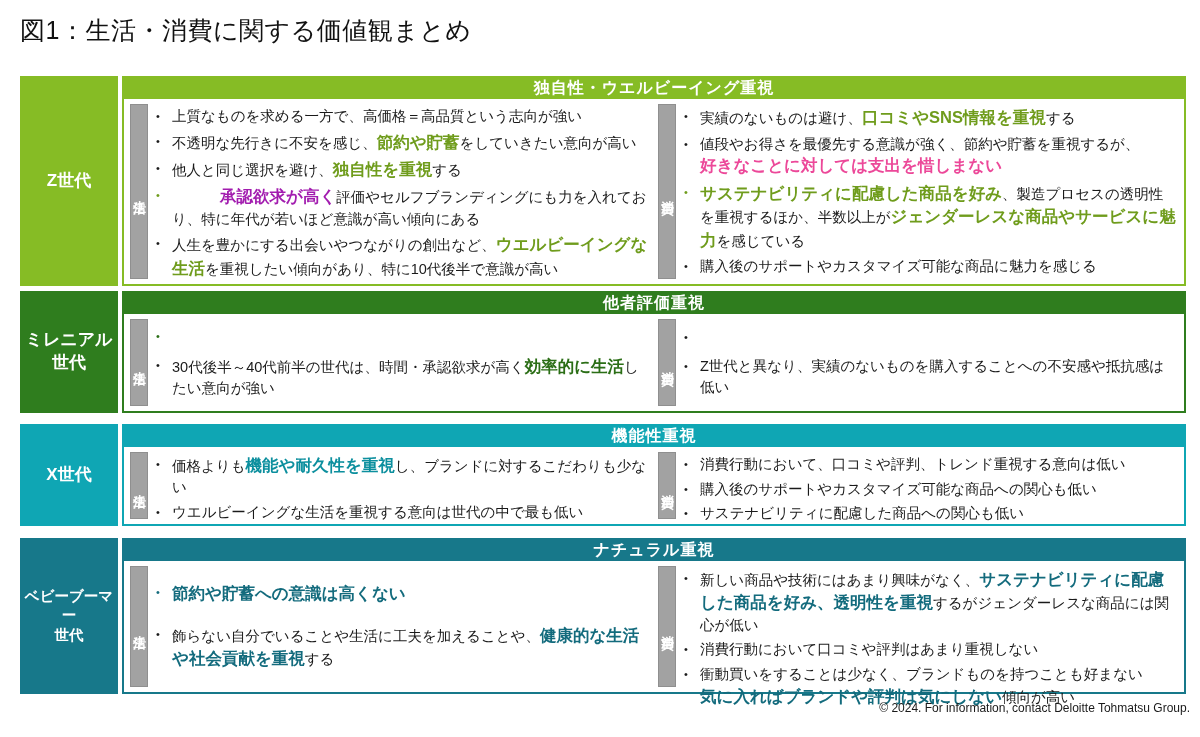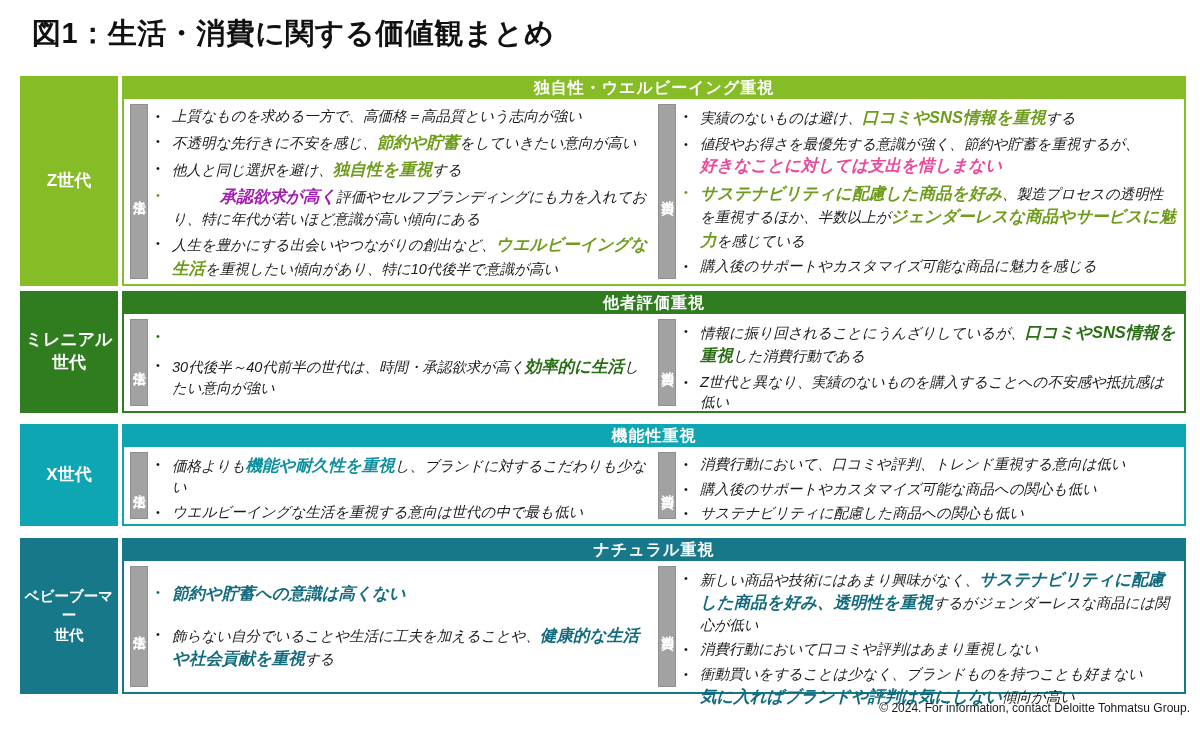--- a/index.html
+++ b/index.html
@@ -6,23 +6,23 @@
   html, body { width: 1200px; height: 737px; }
   body {
     position: relative;
     background: #ffffff;
     font-family: "Liberation Sans", "DejaVu Sans", sans-serif;
     color: #1a1a1a;
     overflow: hidden;
   }
   .page-title {
     position: absolute;
-    left: 32px; top: 14px;
-    font-size: 29px;
-    font-weight: bold;
+    left: 20px; top: 14px;
+    font-size: 25px;
+    font-weight: normal;
     color: #111111;
     letter-spacing: 0.5px;
   }
   .gen-row {
     position: absolute;
     left: 20px;
     width: 1166px;
     display: flex;
   }
   .r0 { top: 76px;  height: 210px; }
@@ -102,21 +102,21 @@
     color: #1a1a1a;
     padding: 2px 0;
   }
   .bullet .marker {
     flex: none;
     width: 16px;
     font-size: 11px;
     padding-top: 3px;
     text-align: left;
   }
-  .bullet .txt { flex: 1; min-width: 0; font-style: italic; }
+  .bullet .txt { flex: 1; min-width: 0; }
   .hl {
     font-weight: bold;
     font-size: 16.5px;
   }
   .page-footer {
     position: absolute;
     right: 10px; top: 701px;
     font-size: 12px;
     color: #1a1a1a;
     margin-left: 8px;
@@ -190,21 +190,20 @@
           </div>
           <div class="bullet">
             <span class="marker" style="color: rgb(26, 26, 26);">•</span>
             <span class="txt"><span>30代後半～40代前半の世代は、時間・承認欲求が高く</span><span class="hl" style="color: rgb(43, 110, 22);">効率的に生活</span><span>したい意向が強い</span></span>
           </div>
         </div>
       <div class="vstrip">消費</div>
       <div class="bullet-col cons">
           <div class="bullet">
             <span class="marker" style="color: rgb(26, 26, 26);">•</span>
-            <span class="txt"><span>情報に振り回されることにうんざりしているが、</span><span class="hl" style="color: rgb(43, 110, 22);">口コミやSNS情報を重視</span><span>した消費行動である</span></span>
           </div>
           <div class="bullet">
             <span class="marker" style="color: rgb(26, 26, 26);">•</span>
             <span class="txt"><span>Z世代と異なり、実績のないものを購入することへの不安感や抵抗感は低い</span></span>
           </div>
         </div>
     </div>
   </div>
 </div>
 

